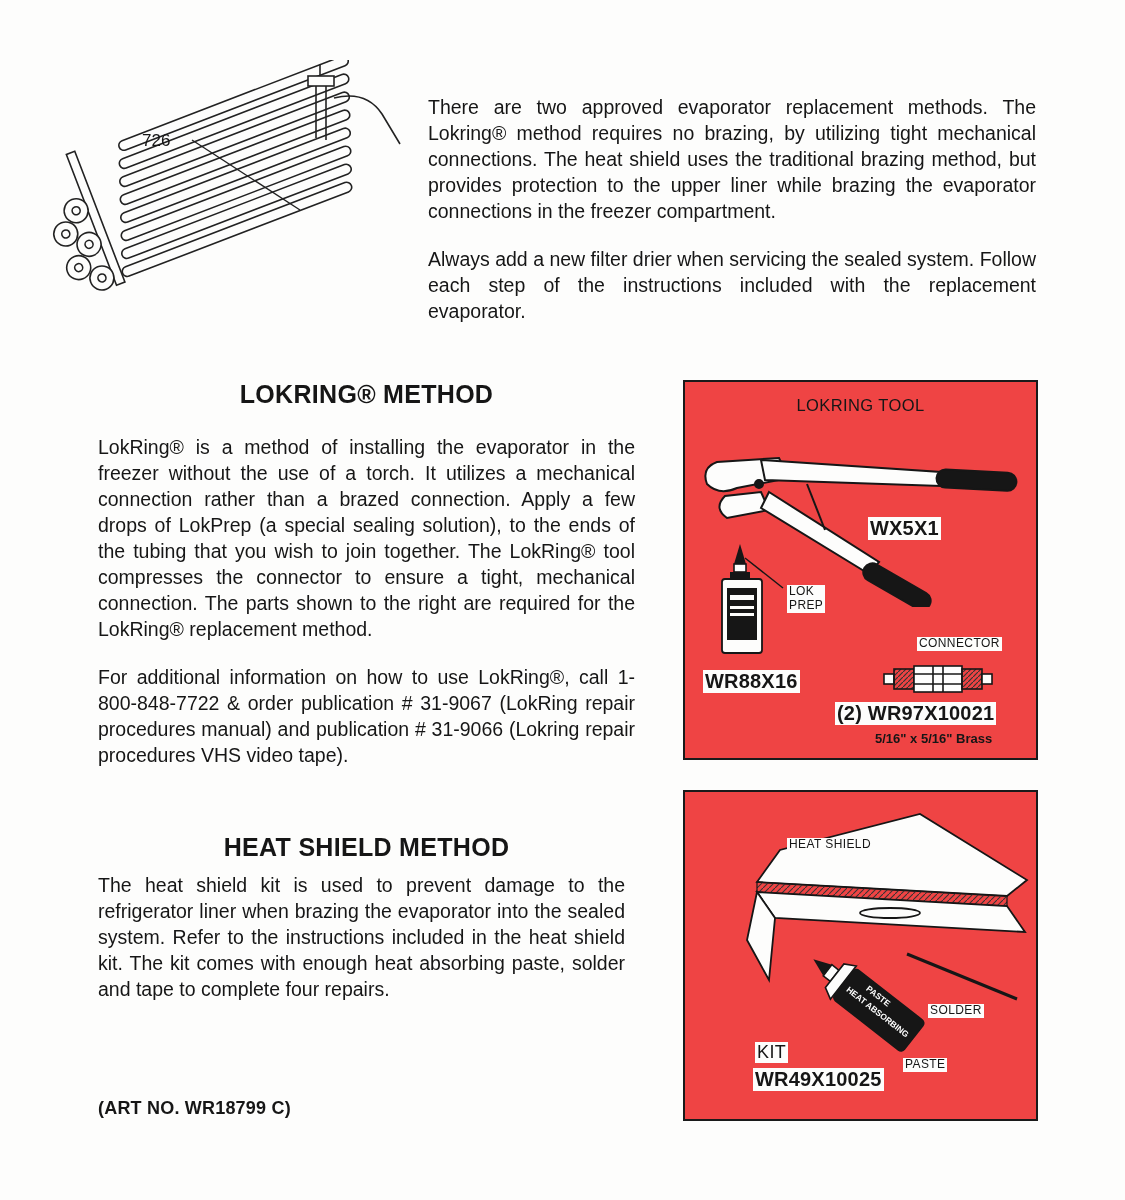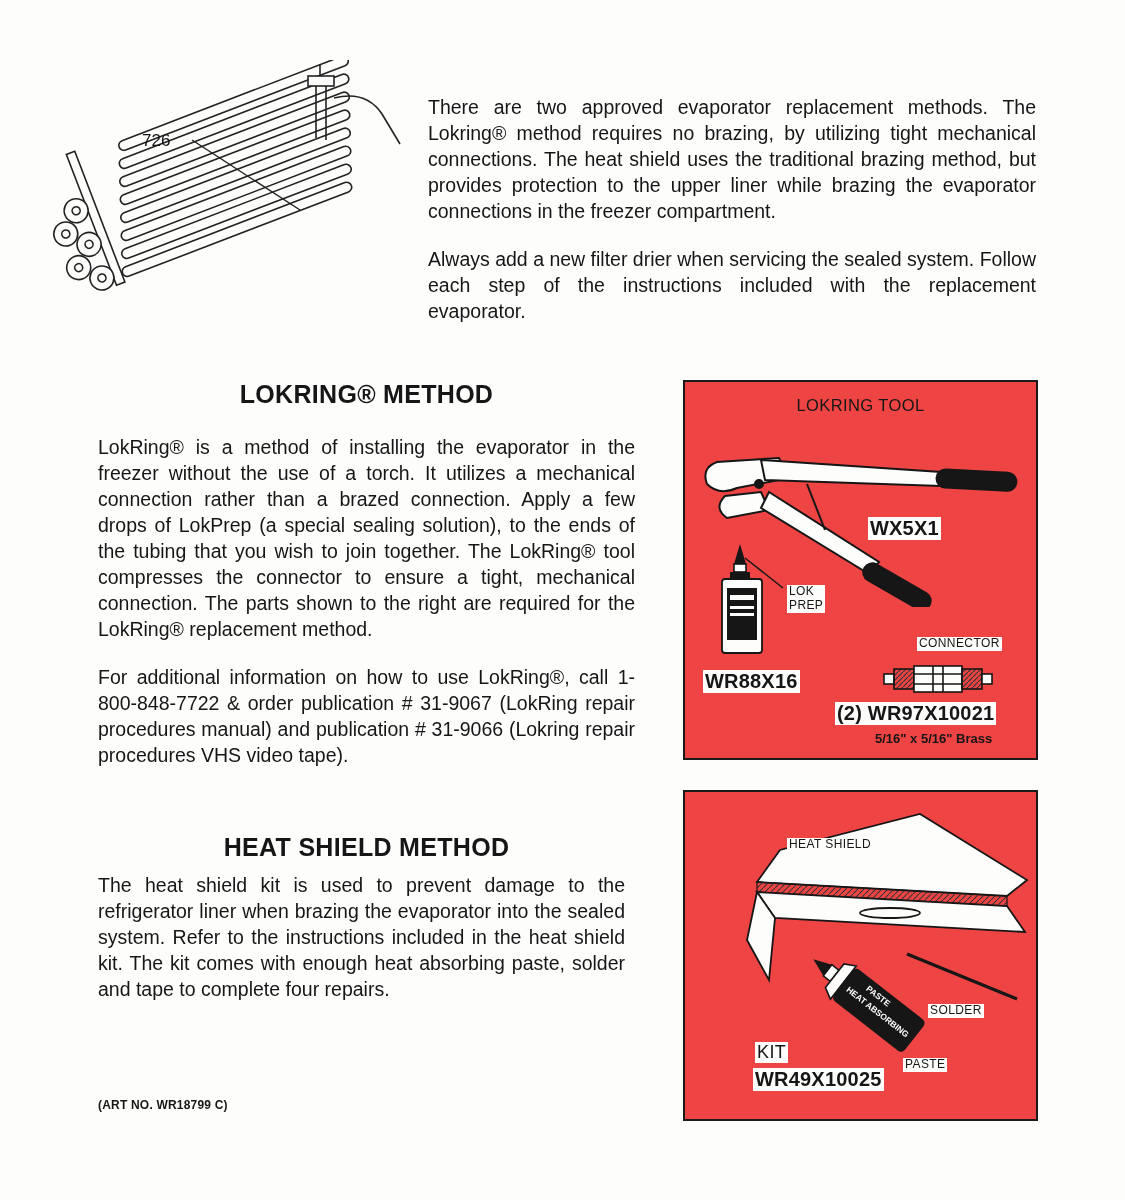--- a/index.html
+++ b/index.html
@@ -53,21 +53,21 @@
     letter-spacing: .2px;
     background: #fdfdfc;
     padding: 0 2px;
   }
   .small-bold {
     position: absolute;
     font-weight: bold;
     font-size: 13px;
   }
   .preline { white-space: pre-line; }
-  .artno { font-weight: bold; font-size: 12px; letter-spacing: .2px; }
+  .artno { font-weight: bold; font-size: 18px; letter-spacing: .2px; }
   svg { display: block; }
 </style>
 </head>
 <body>
 
 <div class="page">
 
   <div class="abs" style="left:50px; top:60px; width:385px; height:295px;">
     <svg width="385" height="295" viewBox="0 0 385 295">
       <g stroke="#222" stroke-width="1.6" fill="#fdfdfc">

